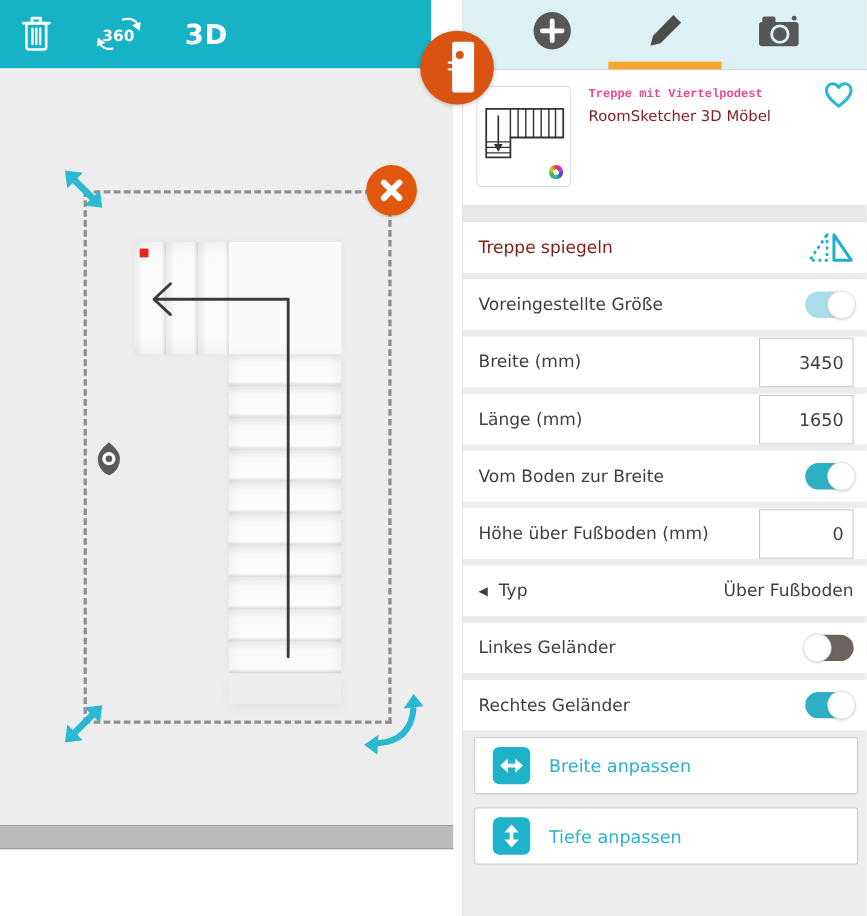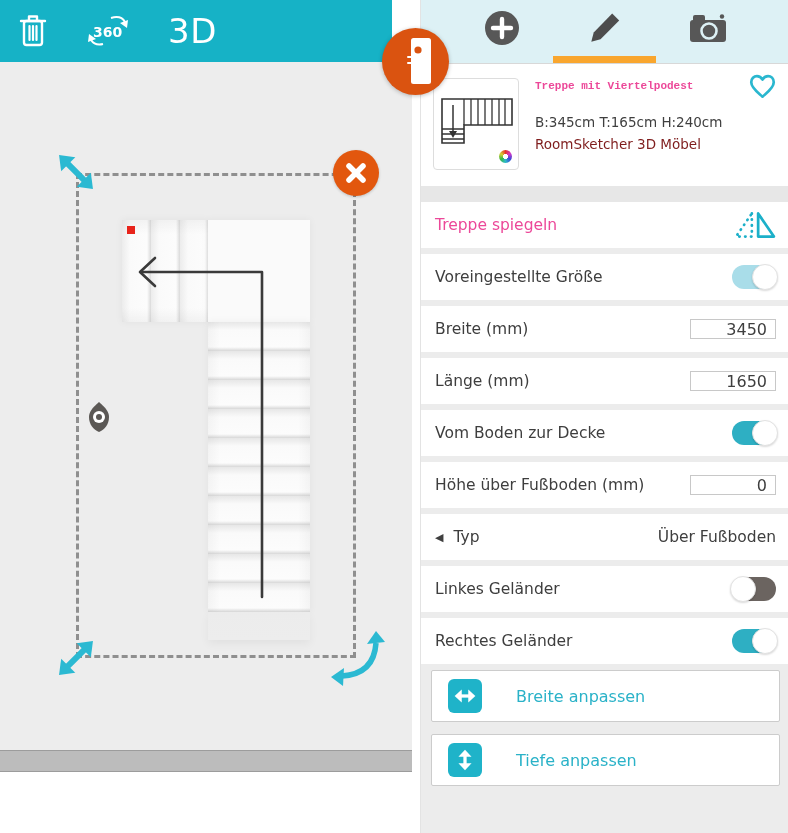--- a/index.html
+++ b/index.html
@@ -3,21 +3,21 @@
 <meta charset="utf-8">
 <style>
   html,body{margin:0;padding:0;background:#fff;}
   .stage{position:relative;width:788px;height:833px;overflow:hidden;
          font-family:"DejaVu Sans","Liberation Sans",sans-serif;background:#fff;}
 
   
   .toolbar{position:absolute;left:0;top:0;width:392px;height:62px;background:#16b2c6;
            display:flex;align-items:center;gap:36px;padding-left:18px;box-sizing:border-box;z-index:5;}
   .tool-btn{display:flex;align-items:center;justify-content:center;cursor:pointer;}
-  .label-3d{color:#fff;font-size:34px;font-weight:normal;letter-spacing:0.5px;}
+  .label-3d{color:#fff;font-size:25px;font-weight:bold;letter-spacing:0.5px;}
 
   .canvas-area{position:absolute;left:0;top:62px;width:412px;height:688px;background:#ededed;overflow:hidden;}
 
   .landing{position:absolute;left:208px;top:158px;width:102px;height:102px;background:#fafafa;
            box-shadow:0 0 8px rgba(0,0,0,.05);}
   .flight-top{position:absolute;left:122px;top:158px;width:86px;height:102px;
       background:
         linear-gradient(to bottom, rgba(0,0,0,.04), rgba(0,0,0,0) 14%, rgba(0,0,0,0) 86%, rgba(0,0,0,.04)),
         repeating-linear-gradient(to right,#ececec 0px,#fafafa 8px,#fcfcfc 25px,#dedede 28.5px,#ececec 29px);
       box-shadow:0 0 8px rgba(0,0,0,.05);}
@@ -76,39 +76,39 @@
   .card-sub{font-size:13.5px;color:#3f3f3f;margin-top:5px;}
   .card-dims{font-size:13.5px;color:#3f3f3f;margin-top:22px;}
   .card-src{font-size:13.5px;color:#7f1d1d;margin-top:6px;}
   .fav{position:absolute;right:12px;top:10px;cursor:pointer;}
   .clearfix::after{content:"";display:block;clear:both;}
 
   .divider-band{height:16px;background:#e7e7e7;}
 
   .row{height:46px;background:#fff;margin-bottom:6px;display:flex;align-items:center;
        justify-content:space-between;padding:0 12px 0 14px;font-size:15.5px;color:#3e3e3e;}
-  .row .link{color:#ec4899;cursor:pointer;}
-  .num-input{width:86px;height:20px;border:1px solid #c8c8c8;background:#fff;text-align:right;
+  .row .link{color:#7f1d1d;cursor:pointer;}
+  .num-input{width:86px;height:45px;border:1px solid #c8c8c8;background:#fff;text-align:right;
              font-size:16px;color:#3e3e3e;padding:0 8px 0 4px;box-sizing:border-box;
              font-family:"DejaVu Sans","Liberation Sans",sans-serif;}
   .toggle{width:44px;height:24px;border-radius:12px;position:relative;cursor:pointer;flex:none;}
   .toggle .knob{position:absolute;top:-1px;width:26px;height:26px;border-radius:50%;background:#fff;
                 border:1px solid #e2e2e2;box-sizing:border-box;box-shadow:0 1px 2px rgba(0,0,0,.15);}
   .toggle.on{background:#2eafc3;}  .toggle.on .knob{right:-2px;}
   .toggle.light{background:#a9dde9;} .toggle.light .knob{right:-2px;}
   .toggle.off{background:#6b6460;} .toggle.off .knob{left:-2px;}
   .typ-left{display:flex;align-items:center;gap:10px;}
   .tri-left{font-size:11px;color:#3f3f3f;}
 
   .panel-btn{margin:0 8px 12px 10px;height:50px;background:#fff;border:1px solid #ccc;border-radius:2px;
              display:flex;align-items:center;cursor:pointer;}
   .panel-btn:first-of-type{margin-top:22px;}
   .btn-icon{width:34px;height:34px;border-radius:6px;background:#1fb3c9;margin-left:16px;
             display:flex;align-items:center;justify-content:center;flex:none;}
-  .btn-label{color:#2ab2c8;font-size:16px;margin-left:34px;}
+  .btn-label{color:#2ab2c8;font-size:16px;margin-left:17px;}
 </style>
 </head>
 <body>
 
 <div class="stage">
 
   <div class="canvas-area">
 
     <div>
       <div class="flight-top"></div>
@@ -224,21 +224,20 @@
           <path d="M8 20 H78 V46 H30 V64 H8 Z" fill="none" stroke="#333" stroke-width="1.6"></path>
           <path d="M30 20 V46 M37 20 V46 M44 20 V46 M51 20 V46 M58 20 V46 M65 20 V46 M71 20 V46" stroke="#333" stroke-width="1.3"></path>
           <path d="M8 50 H30 M8 55 H30 M8 60 H30" stroke="#333" stroke-width="1.3"></path>
           <path d="M19 26 V55" stroke="#333" stroke-width="1.5"></path>
           <path d="M15 52 L19 59 L23 52 Z" fill="#333"></path>
         </svg>
         <div class="color-wheel"></div>
       </div>
       <div class="card-text">
         <div class="card-title">Treppe mit Viertelpodest</div>
-        <div class="card-dims">B:345cm T:165cm H:240cm</div>
         <div class="card-src">RoomSketcher 3D Möbel</div>
       </div>
       <div class="fav">
         <svg width="27" height="25" viewBox="0 0 24 22">
           <path d="M12 20 C8 16.5 2 12.5 2 7.3 C2 3.9 4.4 1.8 7.1 1.8 C9.1 1.8 10.9 3 12 4.8 C13.1 3 14.9 1.8 16.9 1.8 C19.6 1.8 22 3.9 22 7.3 C22 12.5 16 16.5 12 20 Z" fill="none" stroke="#2ab7cf" stroke-width="2.4" stroke-linejoin="round"></path>
         </svg>
       </div>
     </div>
 
     <div class="divider-band"></div>
@@ -262,21 +261,21 @@
       <span>Breite (mm)</span>
       <input class="num-input" type="text" value="3450" style="">
     </div>
 
     <div class="row">
       <span>Länge (mm)</span>
       <input class="num-input" type="text" value="1650" style="">
     </div>
 
     <div class="row">
-      <span>Vom Boden zur Decke</span>
+      <span>Vom Boden zur Breite</span>
       <div class="toggle on">
         <div class="knob"></div>
       </div>
     </div>
 
     <div class="row">
       <span>Höhe über Fußboden (mm)</span>
       <input class="num-input" type="text" value="0" style="">
     </div>
 

